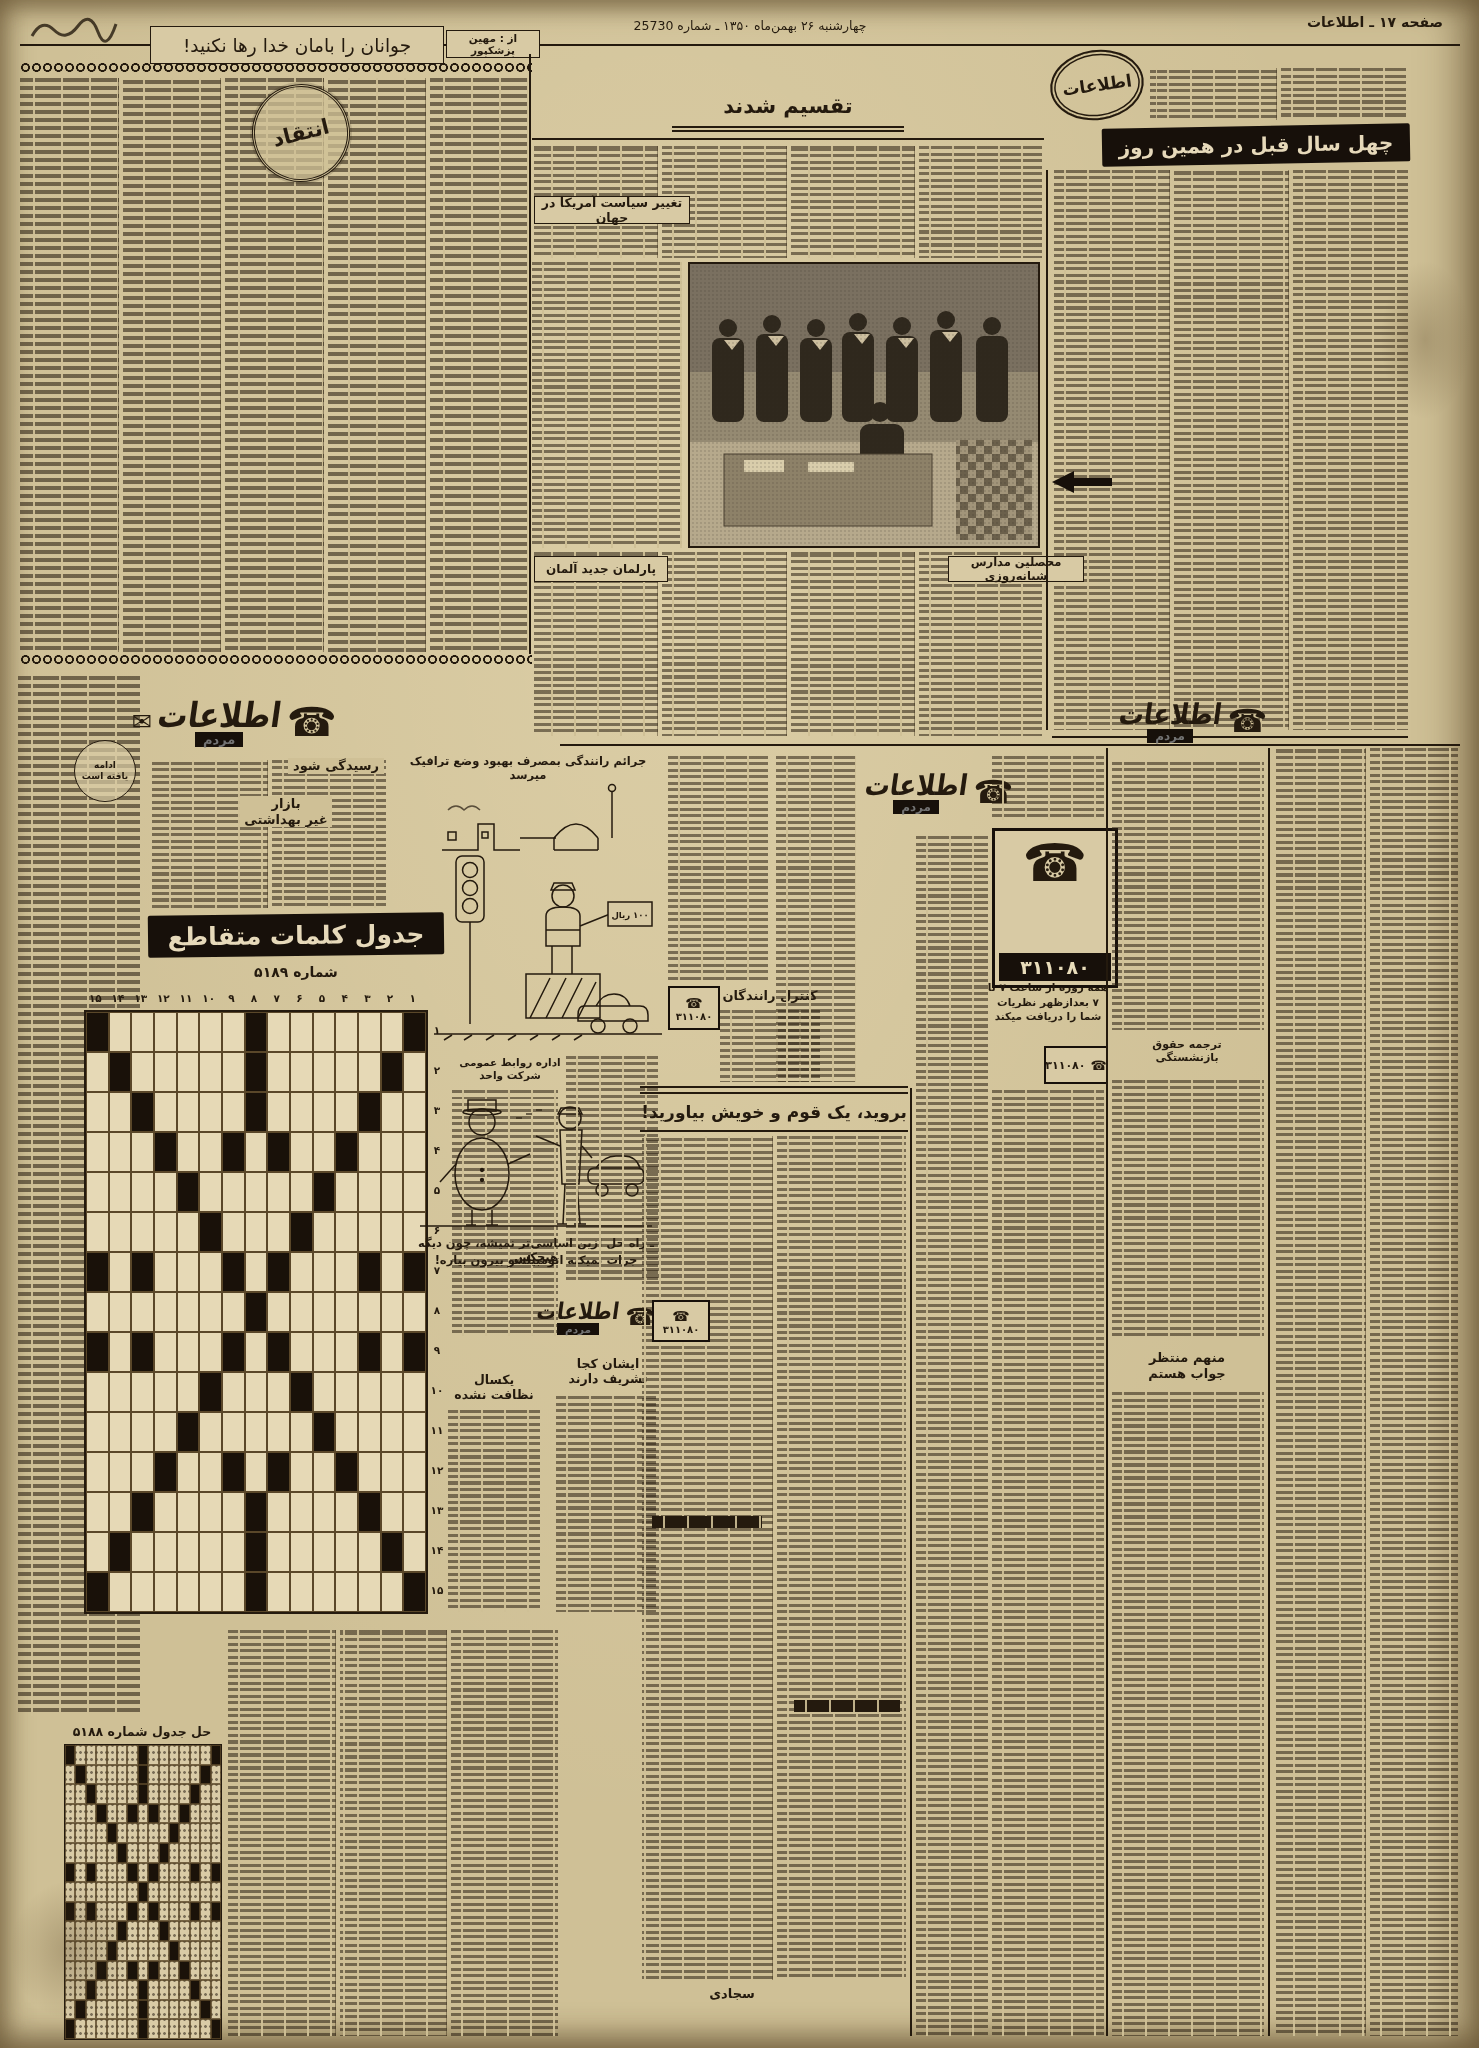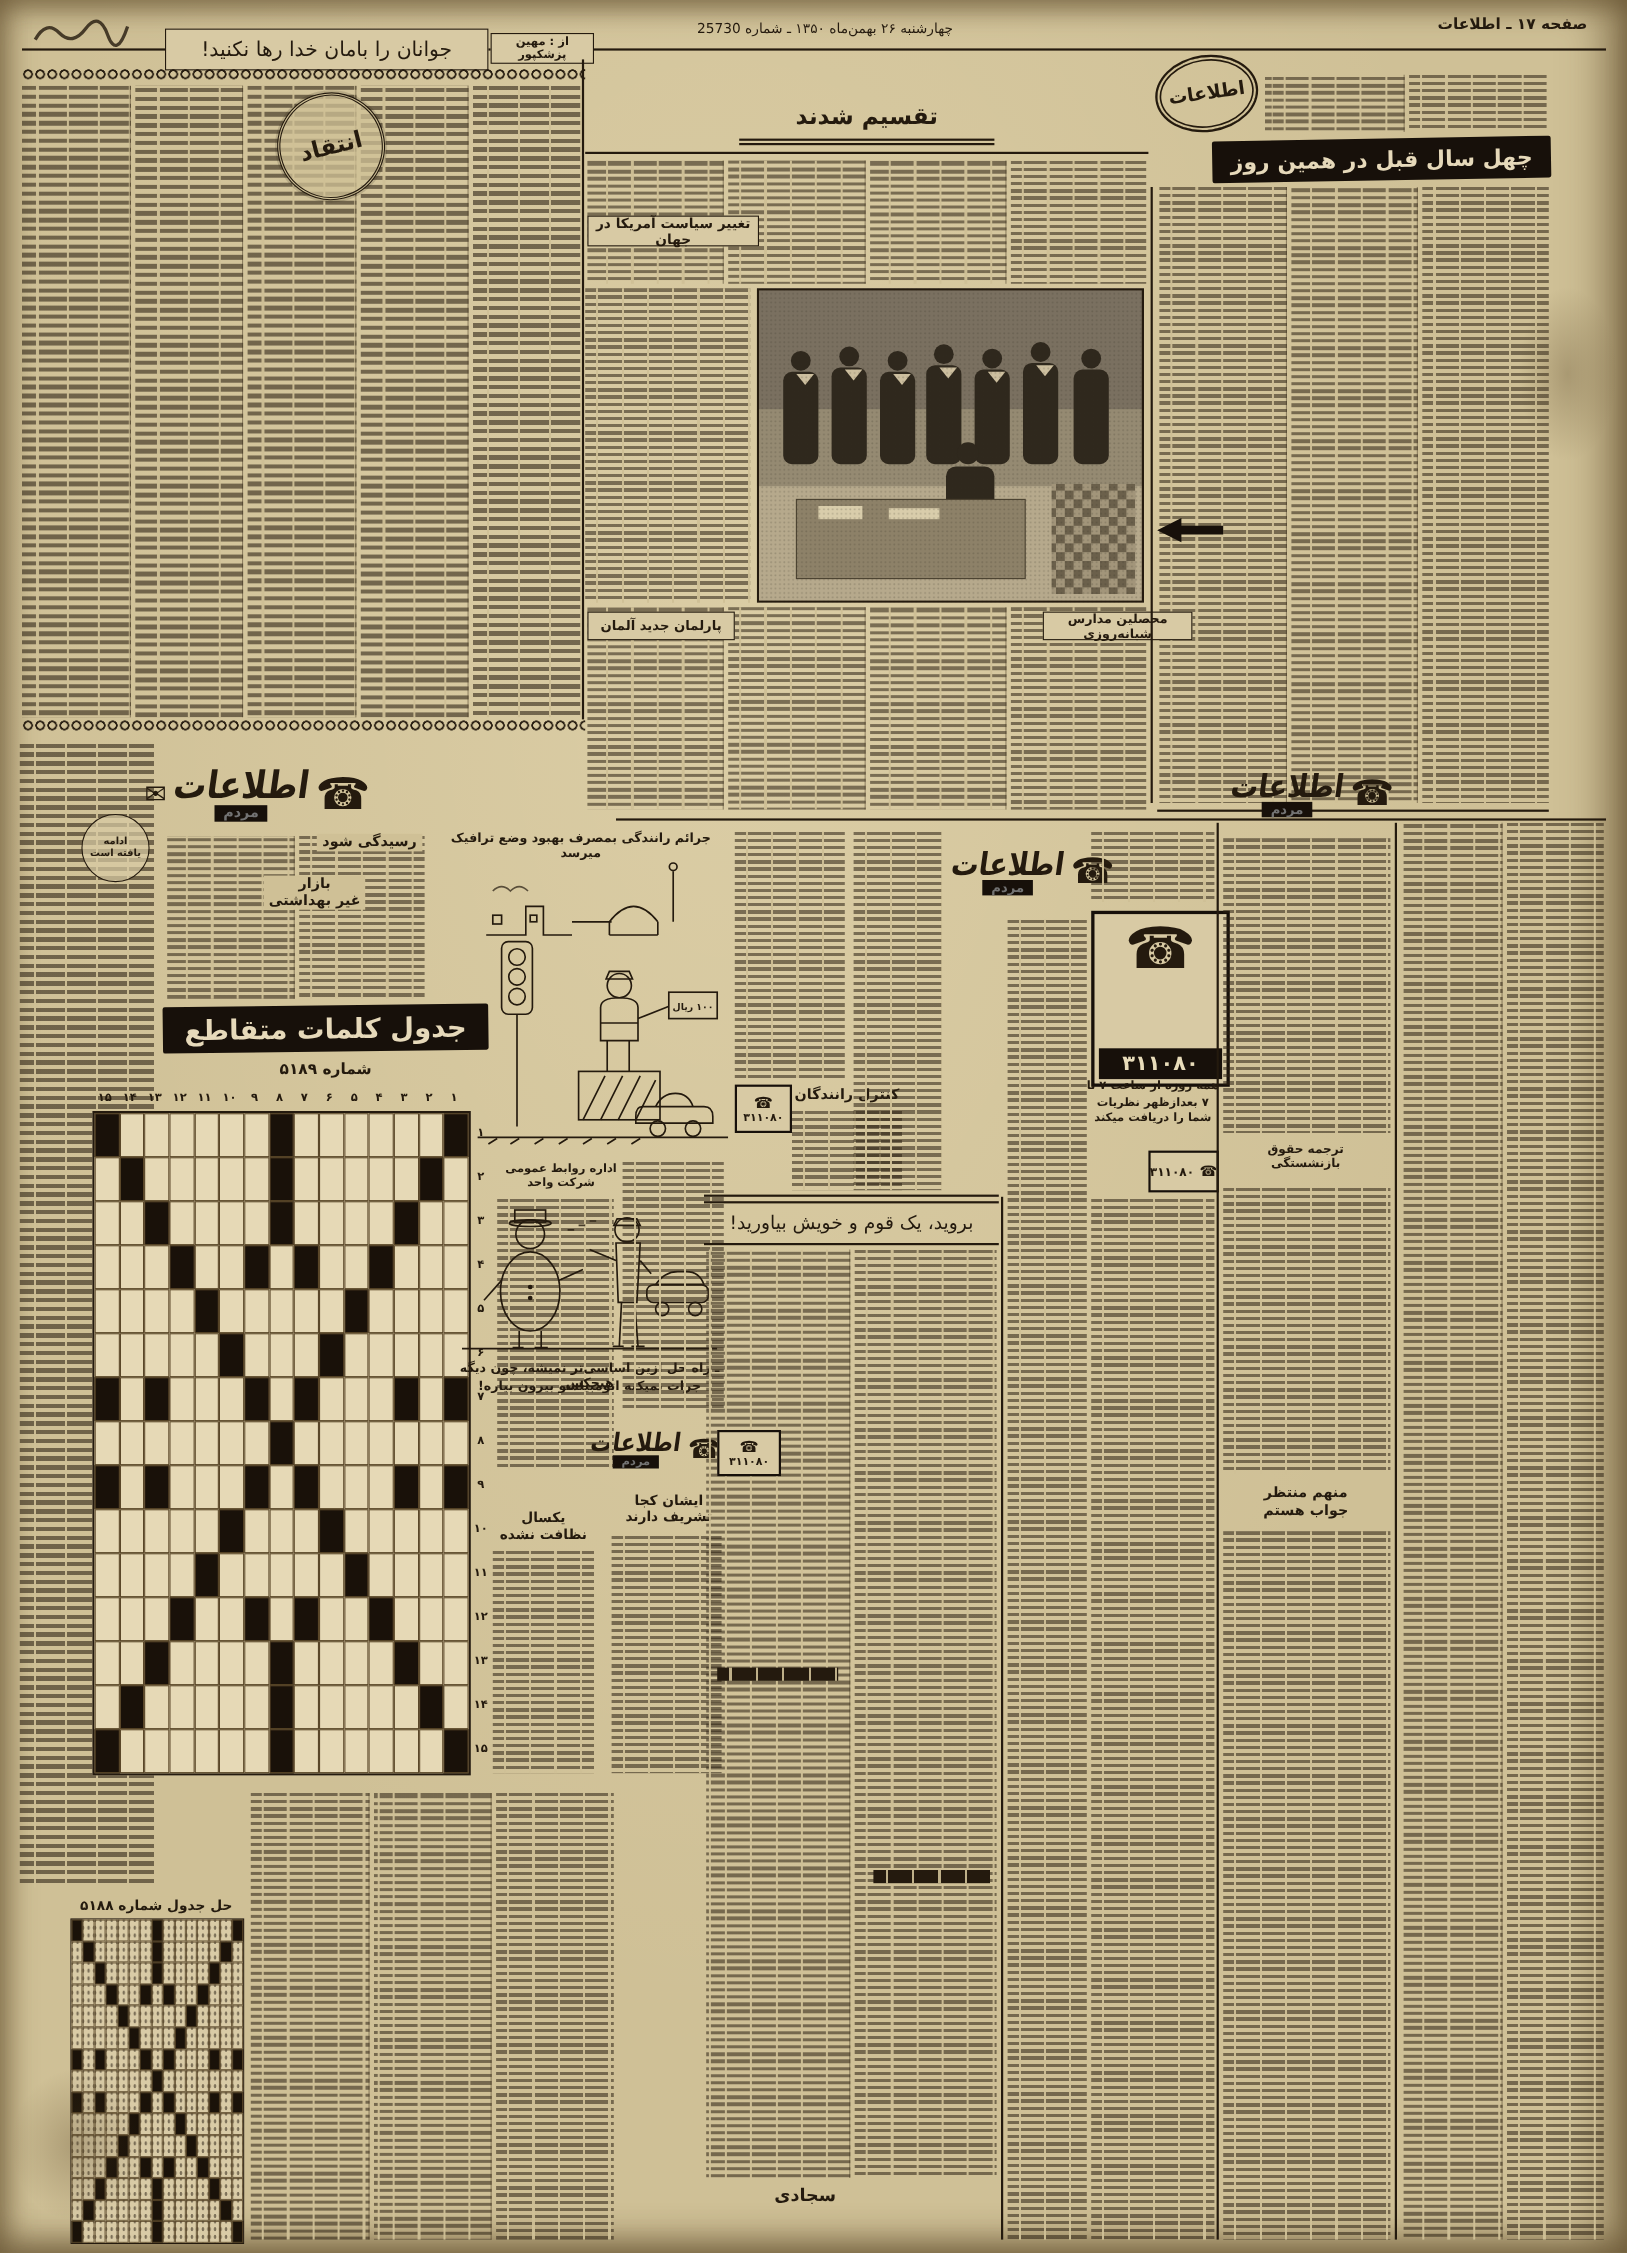--- a/index.html
+++ b/index.html
@@ -43,21 +43,21 @@
          font-weight:900;transform:rotate(-14deg);background:rgba(207,192,150,.75);box-shadow:0 0 0 2px rgba(36,26,14,.15);}
   .emblem{border:2.5px solid #241a0e;border-radius:50%;display:flex;align-items:center;justify-content:center;
           font-weight:900;transform:rotate(-8deg);box-shadow:inset 0 0 0 2px #cfc096, inset 0 0 0 3.5px #241a0e;}
   .mardom{display:flex;align-items:center;justify-content:center;gap:6px;}
   .mardom .ph{line-height:1;}
   .mardom .t1{font-weight:900;transform:skewX(-8deg) scaleY(1.15);letter-spacing:-1px;}
   .mardom .t2{font-weight:900;background:#17100a;color:#737373;text-align:center;padding:0 8px;letter-spacing:4px;}
   .phonebox{border:3px solid #17100a;background:#d8caa4;display:flex;flex-direction:column;align-items:center;justify-content:space-between;padding:6px 4px 4px;}
   .numstrip{background:#17100a;color:#e8dcba;font-weight:900;text-align:center;width:100%;padding:3px 0;letter-spacing:1px;}
   .phonetag{border:2px solid #17100a;background:#d8caa4;display:flex;align-items:center;justify-content:center;gap:5px;font-weight:900;}
-  .relhead{border-top:2.5px solid #241a0e;border-bottom:2.5px solid #241a0e;display:flex;align-items:center;justify-content:center;font-weight:400;}
+  .relhead{border-top:2.5px solid #241a0e;border-bottom:2.5px solid #241a0e;display:flex;align-items:center;justify-content:center;font-weight:700;}
   .cwwrap{border:2px solid #241a0e;background:#e6d9b6;display:grid;grid-template-columns:repeat(15,1fr);grid-template-rows:repeat(15,1fr);}
   .cwc{border:0.5px solid #5a4729;background:#e6d9b6;}
   .cwc.blk{background:#191109;}
   .cwnums{display:grid;grid-template-columns:repeat(15,1fr);direction:rtl;}
   .cwnum{font-size:10.5px;font-weight:bold;text-align:center;}
   .cwside{display:grid;grid-template-rows:repeat(15,1fr);}
   .cwsidenum{font-size:10.5px;font-weight:bold;display:flex;align-items:center;justify-content:center;}
   .solwrap{border:1.5px solid #241a0e;display:grid;grid-template-columns:repeat(15,1fr);grid-template-rows:repeat(15,1fr);background:#d9cba6;}
   .solc{border:0.5px solid rgba(90,71,41,.8);background:#d9cba6;
         background-image:radial-gradient(rgba(30,20,10,.5) 1px, transparent 1.4px);background-size:5px 7px;background-position:2px 3px;}
@@ -837,21 +837,21 @@
       <div class="col faux fine"></div>
       <div class="col faux fine"></div>
     </div>
   </div>
   <div class="abs fauxhead" style="left:652px;top:1516px;width:110px;height:12px"></div>
   <div class="abs fauxhead" style="left:794px;top:1700px;width:106px;height:12px"></div>
   <div class="abs phonetag" style="left:652px;top:1300px;width:54px;height:38px;flex-direction:column;gap:0;font-size:10px">
     <span style="font-size:14px">☎</span>
     <span>۳۱۱۰۸۰</span>
   </div>
-  <div class="abs minihead" style="left:700px;top:1986px;width:64px;font-size:16px;background:#cfc096">سجادی</div>
+  <div class="abs minihead" style="left:700px;top:1986px;width:64px;font-size:13px;background:#cfc096">سجادی</div>
 
   <div class="abs faux fine" style="left:668px;top:756px;width:100px;height:224px"></div>
   <div class="abs faux fine" style="left:776px;top:756px;width:80px;height:326px"></div>
   <div class="abs rule" style="left:910px;top:1088px;width:1.5px;height:948px"></div>
   <div class="abs faux fine" style="left:916px;top:836px;width:72px;height:1200px"></div>
 
   <div class="abs faux fine" style="left:992px;top:756px;width:112px;height:64px"></div>
   <div class="abs phonebox" style="left:992px;top:828px;width:112px;height:144px">
     <span style="font-size:52px;line-height:1">☎</span>
     <span class="numstrip" style="font-size:19px">۳۱۱۰۸۰</span>

